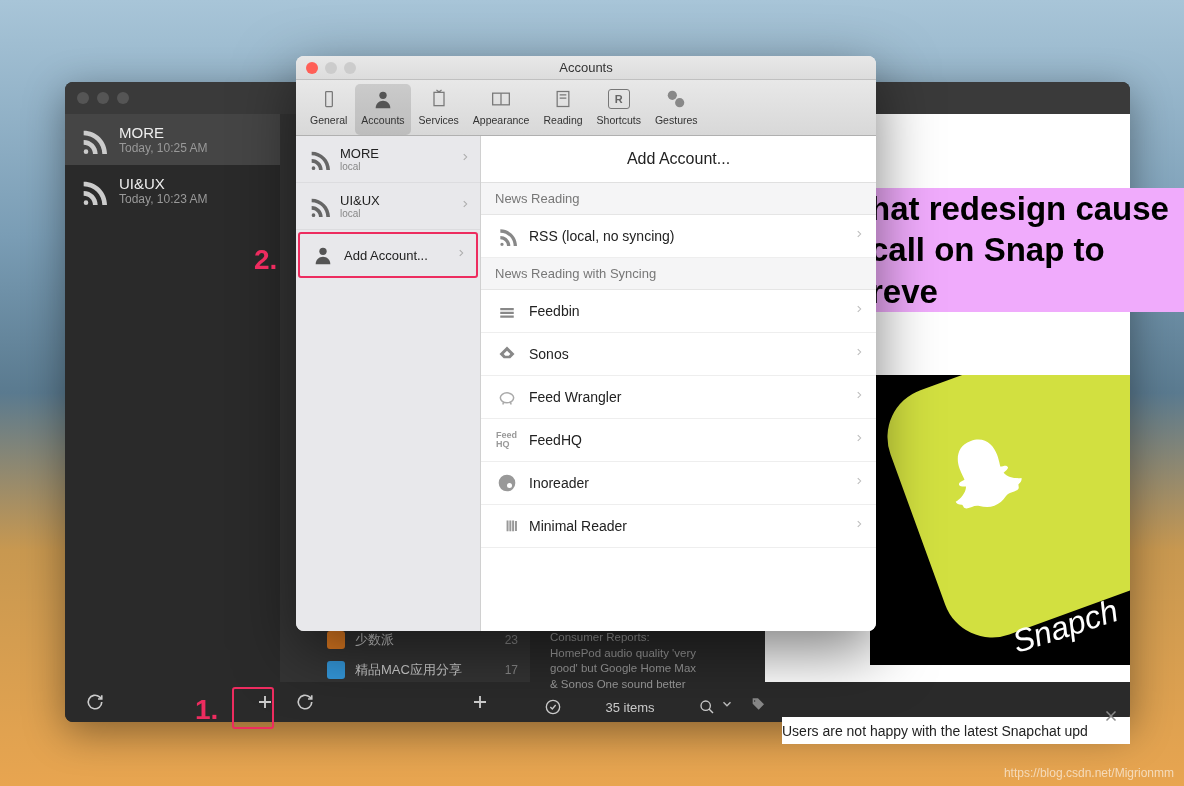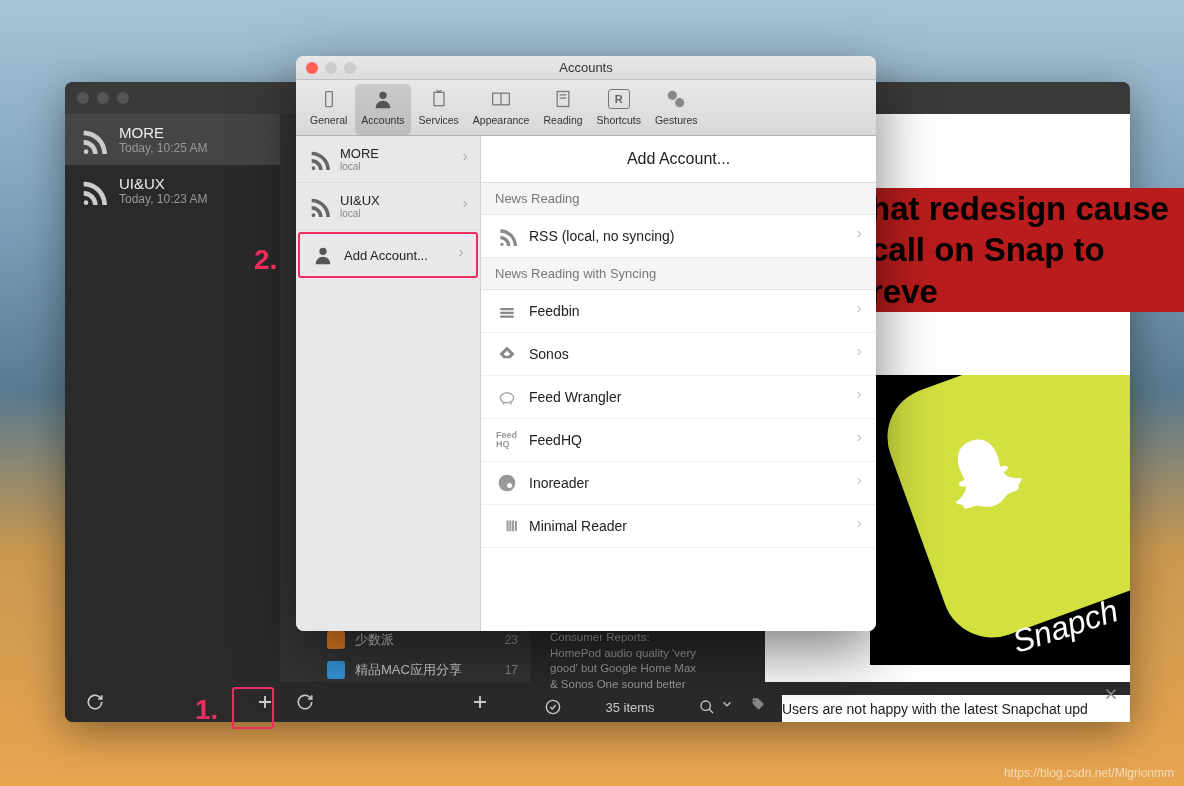--- a/index.html
+++ b/index.html
@@ -158,35 +158,35 @@
   <svg width="14" height="14" viewBox="0 0 24 24" fill="none" stroke="currentColor" stroke-width="2.5">
       <path d="M6 9l6 6 6-6"></path>
     </svg>
 </div>
 <div style="position:absolute; left:750px; top:697px; color:#888;">
   <svg width="16" height="16" viewBox="0 0 24 24" fill="currentColor">
       <path d="M21 11l-9-9H4v8l9 9 8-8zM7 7a1 1 0 110-2 1 1 0 010 2z"></path>
     </svg>
 </div>
 
-<div style="position:absolute; left:870px; top:188px; font-size:33px; font-weight:600; color:#000; line-height:1.25; background:#b91c1c; padding-right:10px;">
+<div style="position:absolute; left:870px; top:188px; font-size:33px; font-weight:600; color:#000; line-height:1.25; background:#f0abfc; padding-right:10px;">
   <div>hat redesign cause</div>
   <div>call on Snap to reve</div>
 </div>
 
 <div style="position:absolute; left:870px; top:375px; width:260px; height:290px; background:#000; overflow:hidden;">
   <div style="position:absolute; right:-40px; top:-20px; width:260px; height:260px; background:#d2e040; border-radius:50px; transform:rotate(-20deg);">
     <svg viewBox="0 0 100 100" style="width:100px;height:100px;position:absolute;left:30px;top:50px;" fill="#fff">
         <path d="M50 15c-15 0-20 12-20 22 0 5 1 12 1 12-3 1-6 0-7 3 0 2 3 3 6 4-2 6-10 10-15 11 0 2 2 4 5 5 1 2 0 4 3 5 5 1 8-1 13 2 4 3 9 5 14 5s10-2 14-5c5-3 8-1 13-2 3-1 2-3 3-5 3-1 5-3 5-5-5-1-13-5-15-11 3-1 6-2 6-4-1-3-4-2-7-3 0 0 1-7 1-12 0-10-5-22-20-22z"></path>
       </svg>
   </div>
   <div style="position:absolute; right:10px; bottom:20px; color:#fff; font-size:32px; font-weight:500; transform:rotate(-18deg); font-style:italic;">Snapch</div>
 </div>
 
-<div style="position:absolute; left:782px; top:695px; width:348px; height:27px; background:#fff; display:flex; align-items:center; font-size:14px; color:#222;">
+<div style="position:absolute; left:782px; top:717px; width:348px; height:27px; background:#fff; display:flex; align-items:center; font-size:14px; color:#222;">
   <span>Users are not happy with the latest Snapchat upd</span>
   <svg style="position:absolute;right:10px;top:-10px" width="18" height="18" viewBox="0 0 24 24" fill="none" stroke="#888" stroke-width="2">
       <path d="M6 6l12 12M18 6L6 18"></path>
     </svg>
 </div>
 
 <div class="prefs-window">
   <div class="prefs-titlebar">
     <div class="prefs-traffic">
       <div class="traffic-red"></div>

